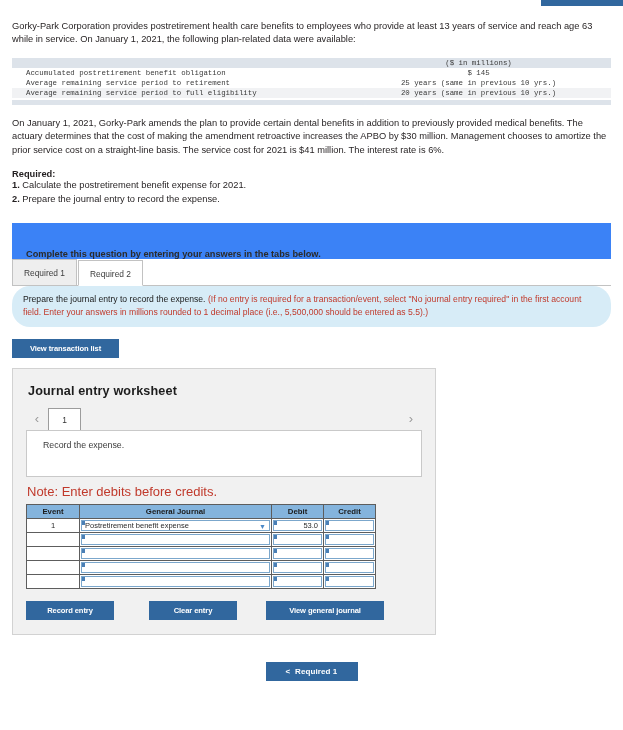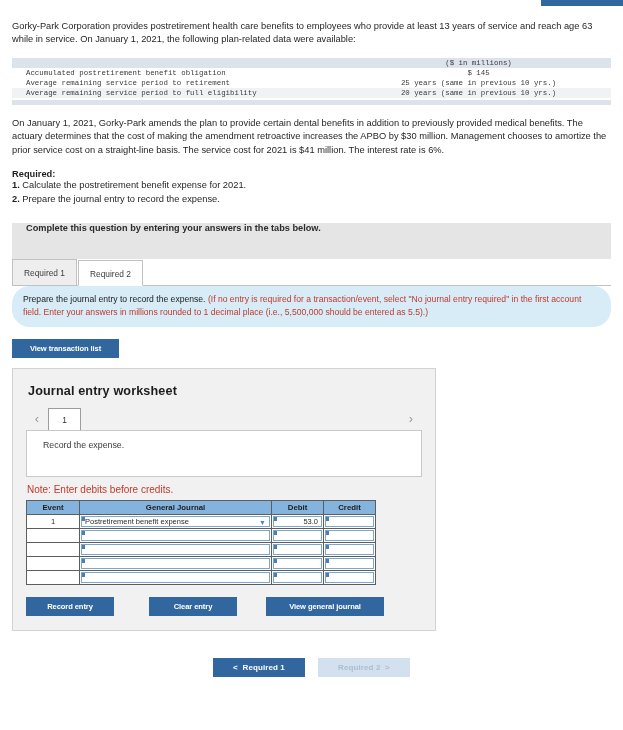--- a/index.html
+++ b/index.html
@@ -73,24 +73,24 @@
   }
 
   
   .req-head { font-size: 9.3px; font-weight: bold; margin-top: 12px; }
   .req-item { font-size: 9.3px; line-height: 1.5; }
   .req-item b { font-weight: bold; }
 
   
   .grey-bar {
     margin-top: 16px;
-    background: #e5e5e5;
+    background: #3b82f6;
     height: 36px;
     display: flex;
-    align-items: flex-start;
+    align-items: flex-end;
     padding-left: 14px;
     font-size: 9.2px;
     font-weight: bold;
     color: #2b2b2b;
   }
 
   
   .tabrow {
     display: flex;
     align-items: flex-end;
@@ -199,21 +199,21 @@
   }
   .instr-box {
     background: #ffffff;
     border: 1px solid #c9c9c9;
     height: 47px;
     padding: 9px 0 0 16px;
     font-size: 8.8px;
     color: #3b3b3b;
   }
   .note {
-    font-size: 10px;
+    font-size: 13px;
     color: #c0392b;
     margin: 7px 0 5px 1px;
   }
 
   
   .je {
     border-collapse: collapse;
     width: 349px;
     table-layout: fixed;
     border: 1px solid #5d5d5d;
@@ -522,19 +522,15 @@
       <div class="btn btn-clear">Clear entry</div>
       <div class="btn btn-vgj">View general journal</div>
     </div>
   </div>
 
   <div class="footer-nav">
     <div class="nav-btn">
       <span class="ar">&lt;</span>
       &nbsp;<span>Required 1</span>
     </div>
-    <div class="nav-btn disabled">
-      <span>Required 2</span>&nbsp;
-      <span class="ar">&gt;</span>
-    </div>
   </div>
 
 </div>
 
 </body></html>

